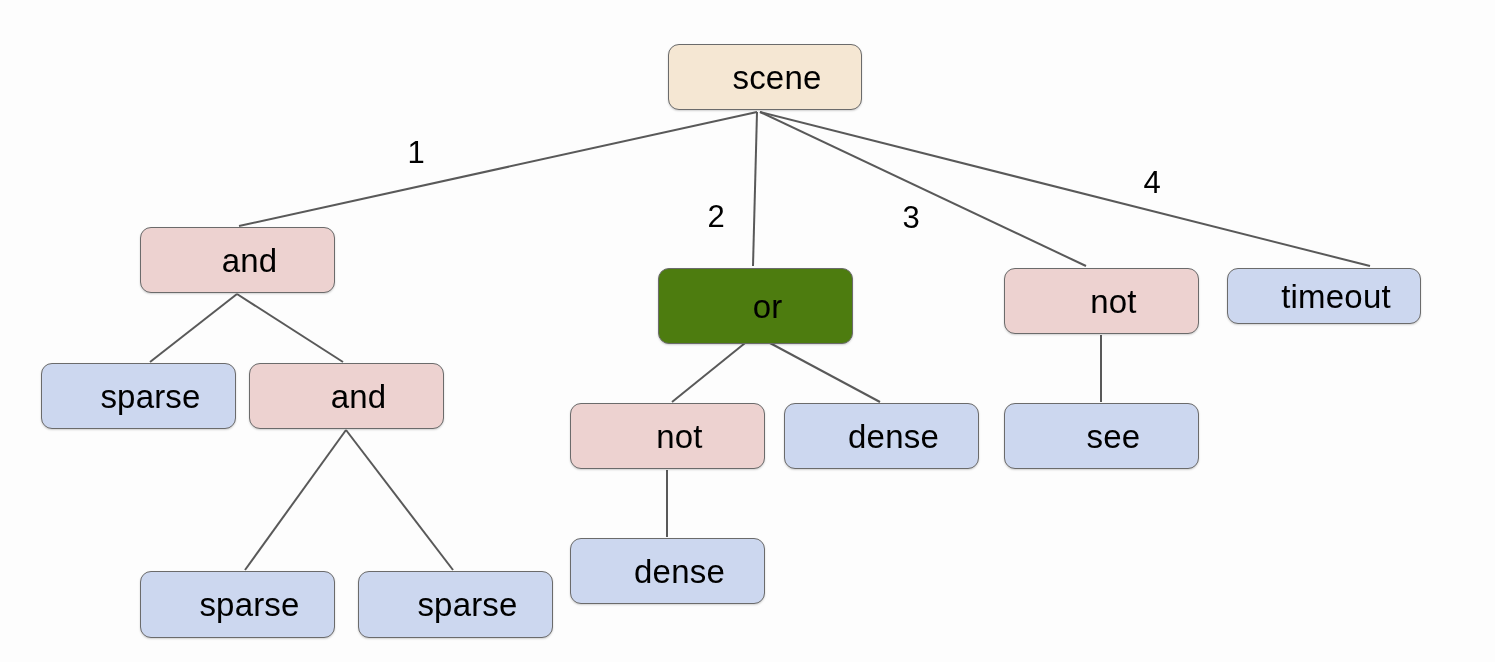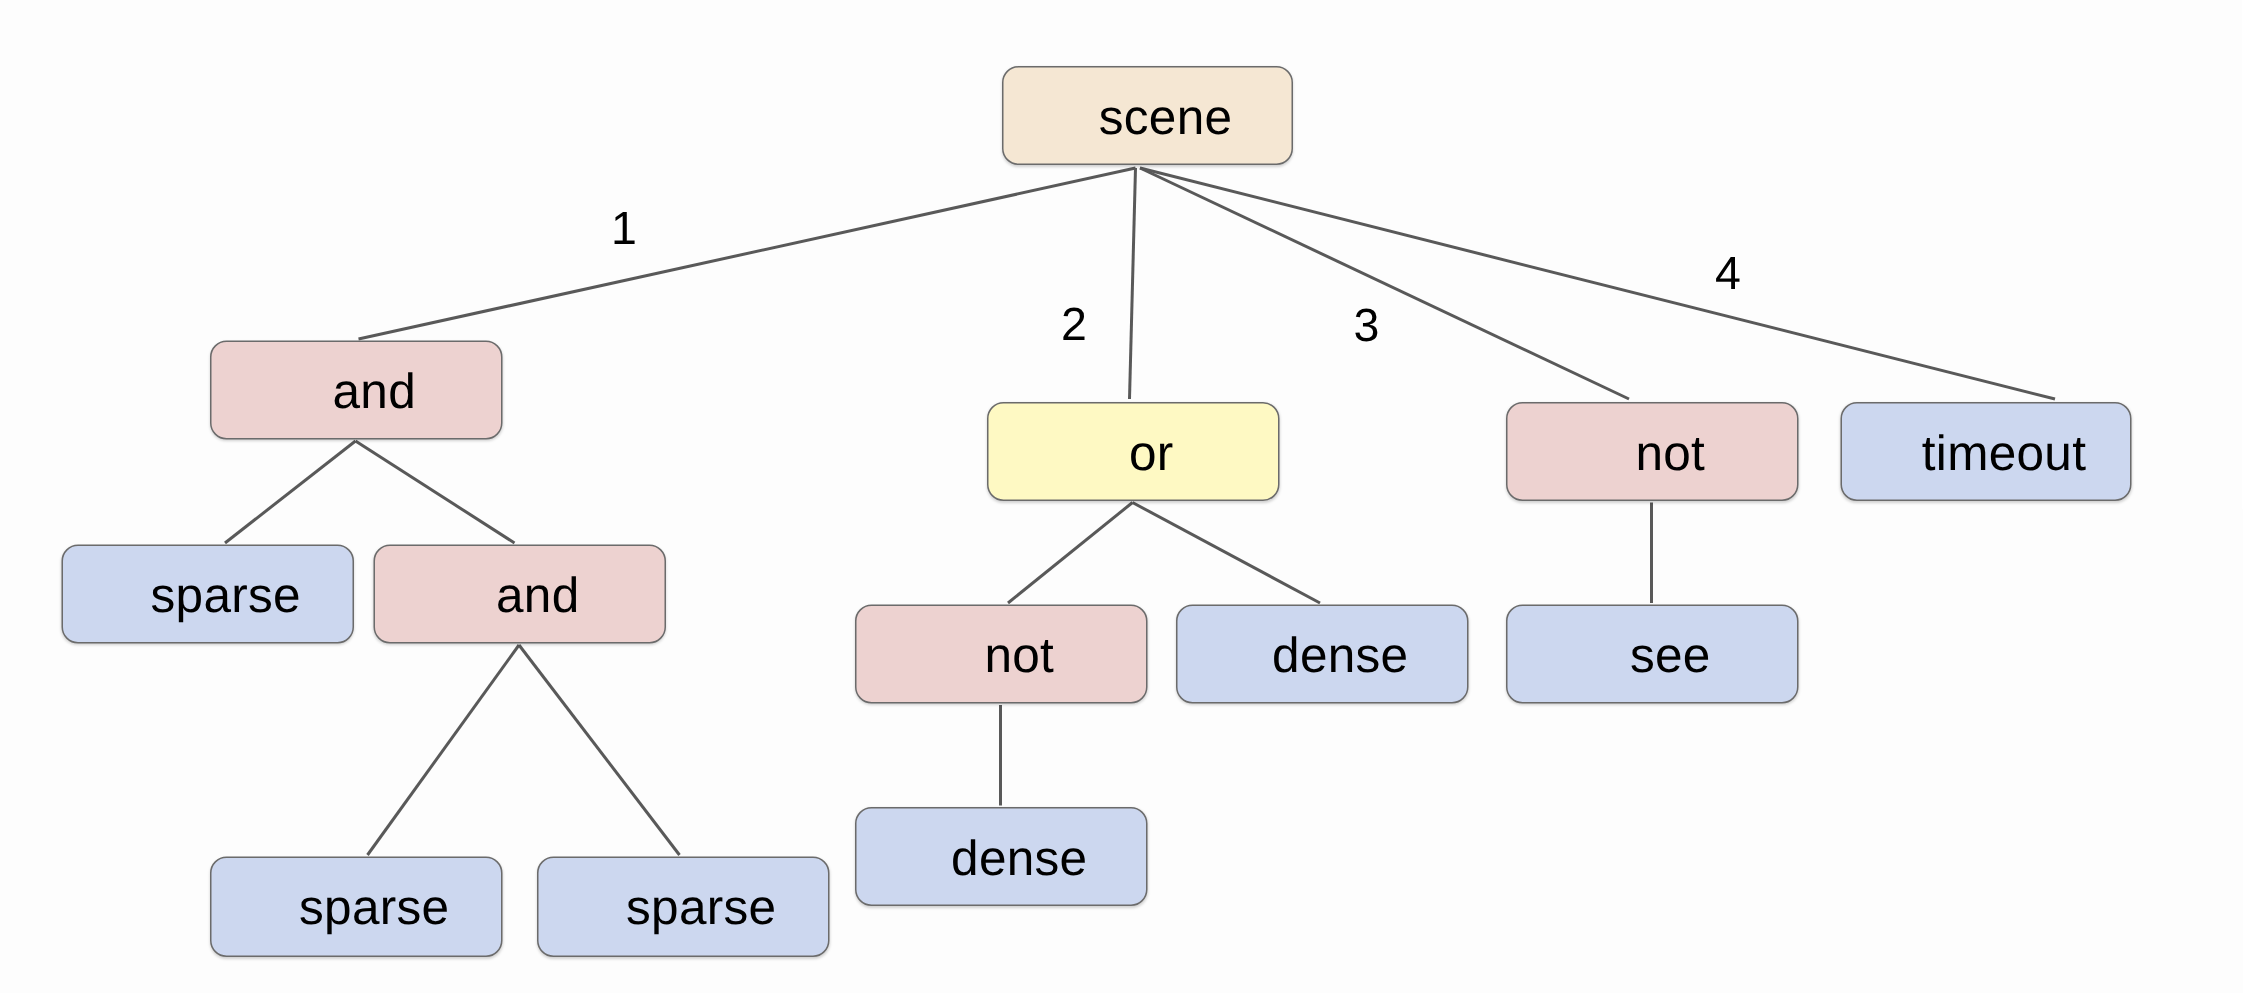--- a/index.html
+++ b/index.html
@@ -81,39 +81,39 @@
       </div>
       <div class="node" style="left: 249px; top: 363px; width: 195px; height: 66px; background: rgb(237, 210, 208); border-color: rgb(107, 107, 107);">
         <span class="node-label">and</span>
       </div>
       <div class="node" style="left: 140px; top: 571px; width: 195px; height: 67px; background: rgb(204, 215, 239); border-color: rgb(107, 107, 107);">
         <span class="node-label">sparse</span>
       </div>
       <div class="node" style="left: 358px; top: 571px; width: 195px; height: 67px; background: rgb(204, 215, 239); border-color: rgb(107, 107, 107);">
         <span class="node-label">sparse</span>
       </div>
-      <div class="node" style="left: 658px; top: 268px; width: 195px; height: 66px; background: #fef9c3; border-color: rgb(107, 107, 107);">
+      <div class="node" style="left: 658px; top: 268px; width: 195px; height: 76px; background: #4d7c0f; border-color: rgb(107, 107, 107);">
         <span class="node-label">or</span>
       </div>
       <div class="node" style="left: 570px; top: 403px; width: 195px; height: 66px; background: rgb(237, 210, 208); border-color: rgb(107, 107, 107);">
         <span class="node-label">not</span>
       </div>
       <div class="node" style="left: 784px; top: 403px; width: 195px; height: 66px; background: rgb(204, 215, 239); border-color: rgb(107, 107, 107);">
         <span class="node-label">dense</span>
       </div>
       <div class="node" style="left: 570px; top: 538px; width: 195px; height: 66px; background: rgb(204, 215, 239); border-color: rgb(107, 107, 107);">
         <span class="node-label">dense</span>
       </div>
       <div class="node" style="left: 1004px; top: 268px; width: 195px; height: 66px; background: rgb(237, 210, 208); border-color: rgb(107, 107, 107);">
         <span class="node-label">not</span>
       </div>
       <div class="node" style="left: 1004px; top: 403px; width: 195px; height: 66px; background: rgb(204, 215, 239); border-color: rgb(107, 107, 107); justify-content: center;">
         <span class="node-label">see</span>
       </div>
-      <div class="node" style="left: 1227px; top: 268px; width: 194px; height: 66px; background: rgb(204, 215, 239); border-color: rgb(107, 107, 107);">
+      <div class="node" style="left: 1227px; top: 268px; width: 194px; height: 56px; background: rgb(204, 215, 239); border-color: rgb(107, 107, 107);">
         <span class="node-label">timeout</span>
       </div>
     </div>
   <div id="edge-label-layer">
       <div class="edge-label" style="left: 416px; top: 152px;">1</div>
       <div class="edge-label" style="left: 716px; top: 216px;">2</div>
       <div class="edge-label" style="left: 911px; top: 217px;">3</div>
       <div class="edge-label" style="left: 1152px; top: 182px;">4</div>
     </div>
 </div>

